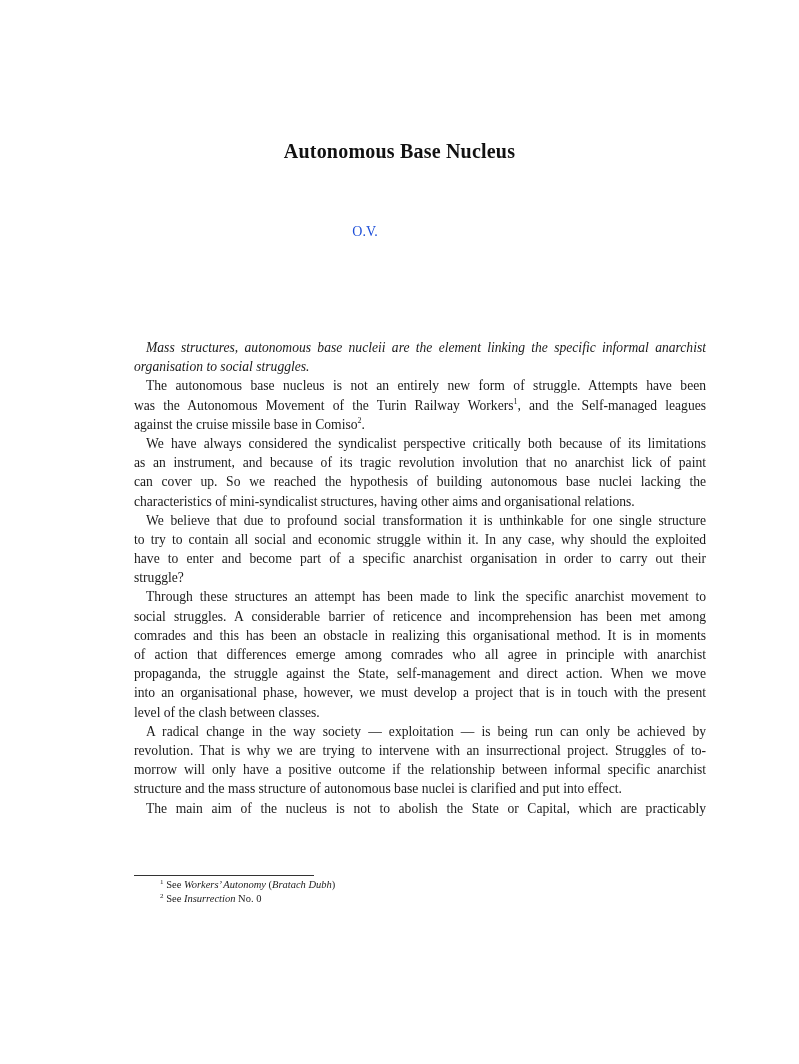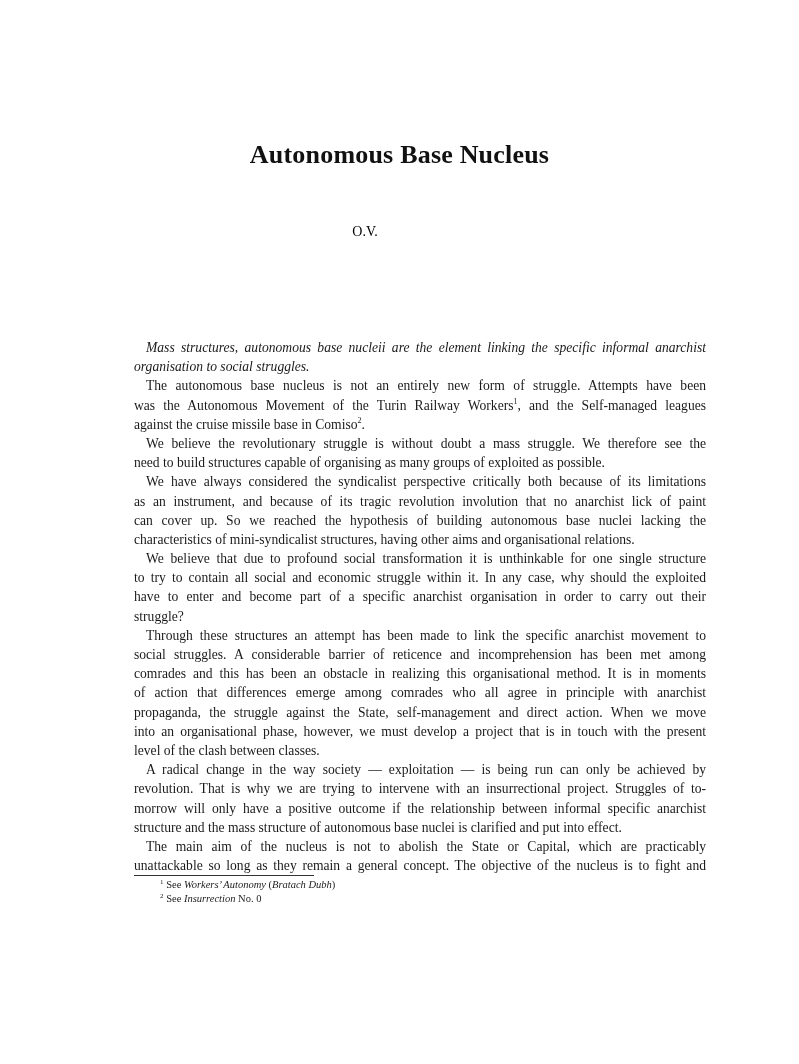--- a/index.html
+++ b/index.html
@@ -1,21 +1,21 @@
 <!DOCTYPE html>
 <html><head>
 <meta charset="utf-8">
 <style>
   html, body { margin: 0; padding: 0; background: #ffffff; }
   body { width: 799px; height: 1064px; position: relative; overflow: hidden;
          font-family: "Liberation Serif", "DejaVu Serif", serif; color: #1a1a1a; }
   .title { position: absolute; left: 0; width: 799px; top: 140px; text-align: center;
-           font-size: 26px; font-weight: bold; color: #111; letter-spacing: 0.2px; }
+           font-size: 20px; font-weight: bold; color: #111; letter-spacing: 0.2px; }
   .author { position: absolute; left: 0; width: 730px; top: 224px; text-align: center;
-            font-size: 14px; color: #000000; }
+            font-size: 14px; color: #1d4ed8; }
   .body-text { position: absolute; left: 134px; width: 572px; top: 338px; }
   .line { height: 19.2px; line-height: 19.2px; font-size: 13.6px; white-space: nowrap;
           text-align: justify; text-align-last: justify; overflow: hidden; }
   .line.last { text-align-last: left; }
   .line.indent { padding-left: 12px; }
   .italic { font-style: italic; }
   sup { font-size: 8px; vertical-align: 6px; line-height: 0; }
   .fn-rule { position: absolute; left: 134px; top: 875px; width: 180px; height: 1px; background: #333; }
   .footnotes { position: absolute; left: 160px; top: 878px; }
   .fn { font-size: 10.5px; line-height: 14px; height: 14px; white-space: nowrap; color: #222; }
@@ -34,24 +34,20 @@
       <div class="line italic indent">Mass structures, autonomous base nucleii are the element linking the specific informal anarchist</div>
       <div class="line italic last">organisation to social struggles.</div>
     </div>
 
     <div>
       <div class="line indent">The autonomous base nucleus is not an entirely new form of struggle. Attempts have been</div>
       <div class="line"><span>was the Autonomous Movement of the Turin Railway Workers</span><sup>1</sup><span>, and the Self-managed leagues</span></div>
       <div class="line last"><span>against the cruise missile base in Comiso</span><sup>2</sup><span>.</span></div>
     </div>
 
-    <div>
-      <div class="line indent">We believe the revolutionary struggle is without doubt a mass struggle. We therefore see the</div>
-      <div class="line last">need to build structures capable of organising as many groups of exploited as possible.</div>
-    </div>
 
     <div>
       <div class="line indent">We have always considered the syndicalist perspective critically both because of its limitations</div>
       <div class="line">as an instrument, and because of its tragic revolution involution that no anarchist lick of paint</div>
       <div class="line">can cover up. So we reached the hypothesis of building autonomous base nuclei lacking the</div>
       <div class="line last">characteristics of mini-syndicalist structures, having other aims and organisational relations.</div>
     </div>
 
     <div>
       <div class="line indent">We believe that due to profound social transformation it is unthinkable for one single structure</div>
@@ -72,21 +68,20 @@
 
     <div>
       <div class="line indent">A radical change in the way society — exploitation — is being run can only be achieved by</div>
       <div class="line">revolution. That is why we are trying to intervene with an insurrectional project. Struggles of to-</div>
       <div class="line">morrow will only have a positive outcome if the relationship between informal specific anarchist</div>
       <div class="line last">structure and the mass structure of autonomous base nuclei is clarified and put into effect.</div>
     </div>
 
     <div>
       <div class="line indent">The main aim of the nucleus is not to abolish the State or Capital, which are practicably</div>
-      <div class="line">unattackable so long as they remain a general concept. The objective of the nucleus is to fight and</div>
     </div>
   </div>
 
   <div class="fn-rule"></div>
   <div class="footnotes">
     <div class="fn"><sup>1</sup> <span>See </span><i>Workers’ Autonomy</i><span> (</span><i>Bratach Dubh</i><span>)</span></div>
     <div class="fn"><sup>2</sup> <span>See </span><i>Insurrection</i><span> No. 0</span></div>
   </div>
 </div>
 

